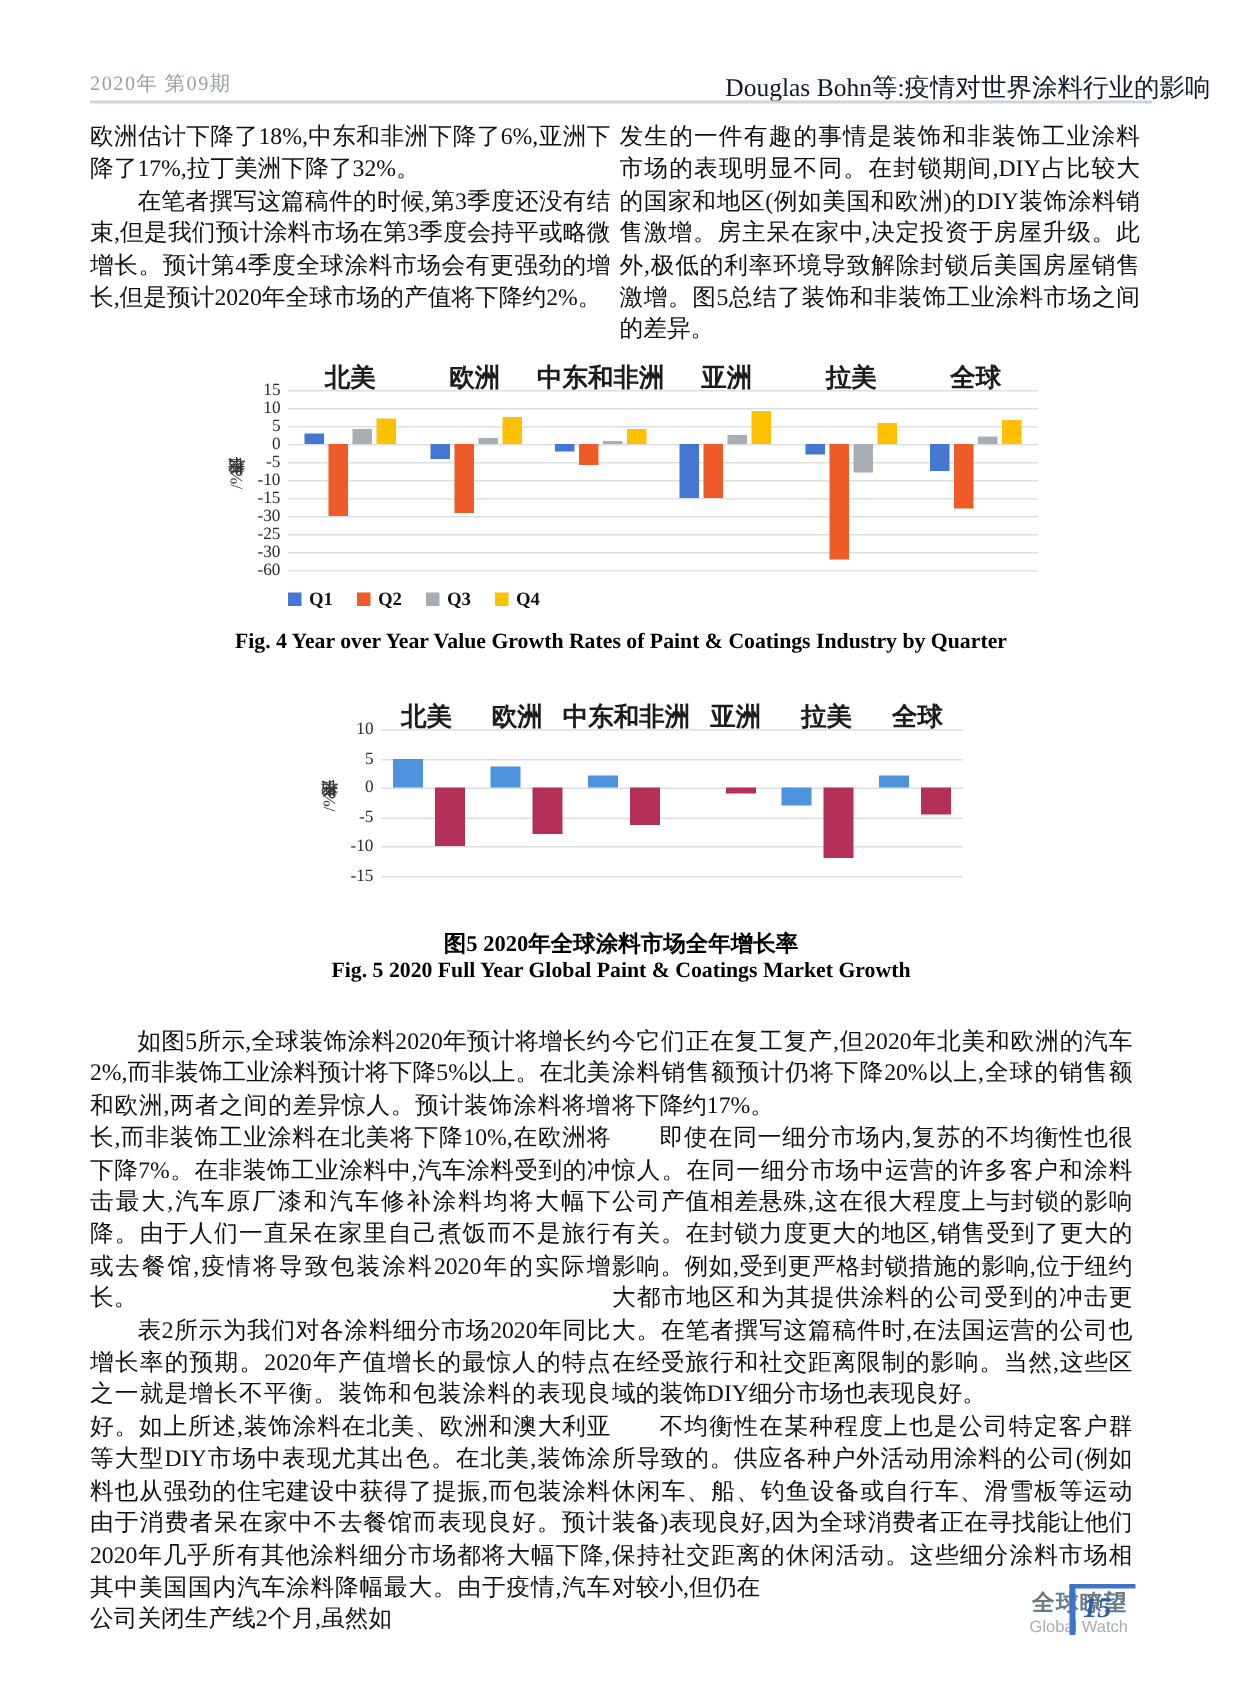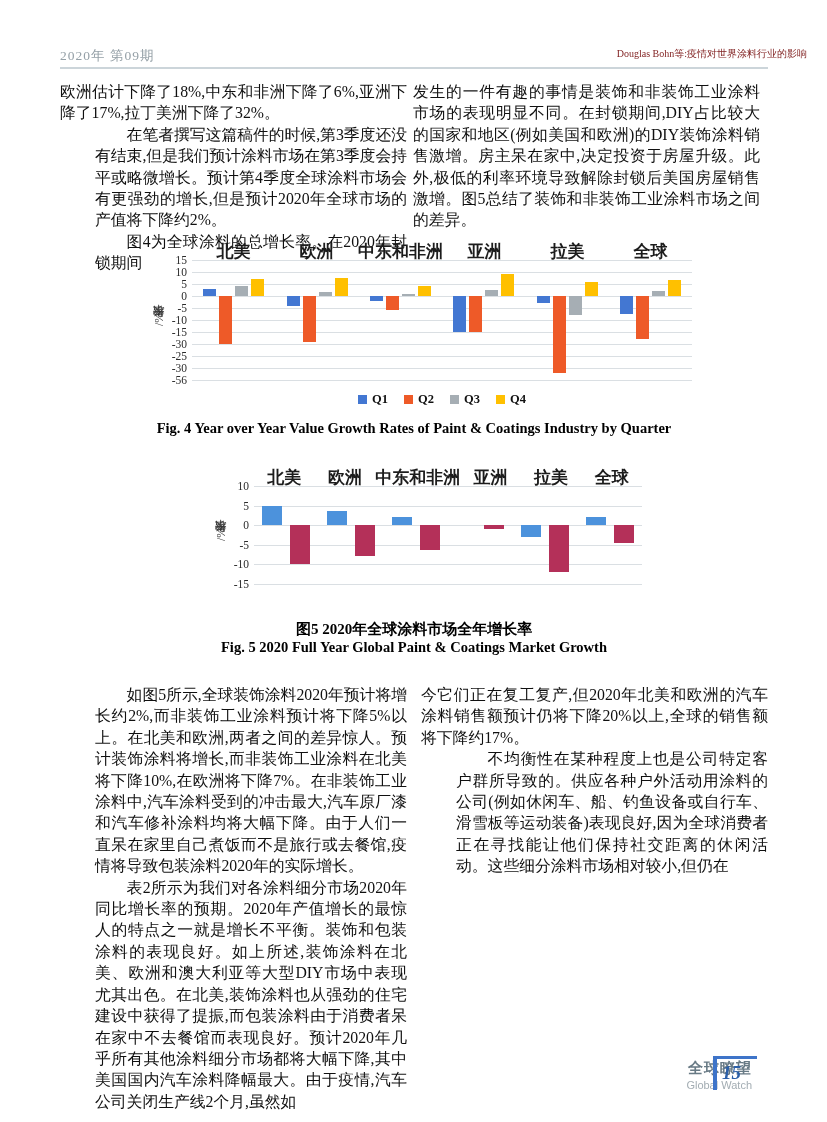--- a/index.html
+++ b/index.html
@@ -1,46 +1,46 @@
 <!DOCTYPE html>
 <html><head>
 <meta charset="utf-8">
 <style>
   html,body{margin:0;padding:0;background:#ffffff;}
   .page{position:relative;width:827px;height:1122px;background:#ffffff;overflow:hidden;
         font-family:"Liberation Serif","DejaVu Serif",serif;color:#141414;padding-left:39px;}
 
   
   .hdr-issue{position:absolute;left:60px;top:47px;font-size:13.5px;color:#95a0a7;letter-spacing:1px;}
-  .hdr-title{position:absolute;right:59px;top:47px;font-size:10px;color:#7f1d1d;}
+  .hdr-title{position:absolute;right:59px;top:47px;font-size:17px;color:#0f172a;}
   .hdr-rule{position:absolute;left:60px;top:67px;width:708px;height:2px;background:#ccd5da;}
 
   
   .textblock{position:absolute;width:347px;font-size:15.8px;line-height:21.4px;
              text-align:justify;color:#101010;}
   .textblock p{margin:0;}
-  .textblock p.indent{text-indent:2em;margin-left:35px;}
+  .textblock p.indent{text-indent:2em;}
   #left-top{left:60px;top:81px;}
   #right-top{left:413px;top:81px;}
   #left-bottom{left:60px;top:684px;}
-  #right-bottom{left:421px;top:684px;font-family:Liberation Serif, serif;}
+  #right-bottom{left:408px;top:684px;font-family:Liberation Serif, serif;}
 
   
   .chart{position:absolute;font-family:"Liberation Serif","DejaVu Serif",serif;}
   .cat-row{display:flex;}
   .cat{flex:1;text-align:center;font-size:17px;font-weight:600;color:#1c1c1c;white-space:nowrap;}
   .plot-wrap{position:relative;}
   .ylab{position:absolute;left:0;top:0;width:14px;writing-mode:vertical-rl;transform:rotate(180deg);
         display:flex;align-items:center;justify-content:center;font-size:11.5px;color:#333;}
   .yticks{position:absolute;left:0;top:0;}
   .ytick{position:absolute;right:5px;font-size:11.5px;color:#2b2b2b;line-height:14px;white-space:nowrap;}
   .plot{position:absolute;top:0;}
   .grid{position:absolute;left:0;right:0;height:1px;background:#dadfe3;}
   .bar{position:absolute;}
-  .legend{display:flex;justify-content:center;align-items:center;}
+  .legend{display:flex;justify-content:flex-start;align-items:center;}
   .legend-item{display:flex;align-items:center;}
   .legend-swatch{display:inline-block;width:9px;height:9px;margin-right:5px;}
   .legend-label{font-size:12.5px;font-weight:700;color:#111;}
 
   
   .caption{position:absolute;left:60px;width:708px;text-align:center;font-weight:700;color:#000;}
   .cap-cn{font-size:15px;}
   .cap-en{font-size:14.5px;}
   #fig4-cap-cn{top:417px;}
   #fig4-cap-en{top:420px;}
@@ -63,21 +63,20 @@
 
 <div class="page">
 
   <div class="hdr-issue">2020年  第09期</div>
   <div class="hdr-title">Douglas Bohn等:疫情对世界涂料行业的影响</div>
   <div class="hdr-rule"></div>
 
   <div id="left-top" class="textblock">
       <p>欧洲估计下降了18%,中东和非洲下降了6%,亚洲下降了17%,拉丁美洲下降了32%。</p>
       <p class="indent">在笔者撰写这篇稿件的时候,第3季度还没有结束,但是我们预计涂料市场在第3季度会持平或略微增长。预计第4季度全球涂料市场会有更强劲的增长,但是预计2020年全球市场的产值将下降约2%。</p>
-      <p class="indent">图4为全球涂料的总增长率。在2020年封锁期间</p>
     </div>
   <div id="right-top" class="textblock">
       <p>发生的一件有趣的事情是装饰和非装饰工业涂料市场的表现明显不同。在封锁期间,DIY占比较大的国家和地区(例如美国和欧洲)的DIY装饰涂料销售激增。房主呆在家中,决定投资于房屋升级。此外,极低的利率环境导致解除封锁后美国房屋销售激增。图5总结了装饰和非装饰工业涂料市场之间的差异。</p>
     </div>
 
   <div id="fig4" class="chart" style="left: 152px; top: 240px; width: 540px;">
       <div class="cat-row" style="margin-left: 40px; width: 500px; height: 20px;">
         <div class="cat">北美</div>
         <div class="cat">欧洲</div>
         <div class="cat">中东和非洲</div>
@@ -91,21 +90,21 @@
           <div class="ytick" style="top: -7px;">15</div>
           <div class="ytick" style="top: 5px;">10</div>
           <div class="ytick" style="top: 17px;">5</div>
           <div class="ytick" style="top: 29px;">0</div>
           <div class="ytick" style="top: 41px;">-5</div>
           <div class="ytick" style="top: 53px;">-10</div>
           <div class="ytick" style="top: 65px;">-15</div>
           <div class="ytick" style="top: 77px;">-30</div>
           <div class="ytick" style="top: 89px;">-25</div>
           <div class="ytick" style="top: 101px;">-30</div>
-          <div class="ytick" style="top: 113px;">-56</div>
+          <div class="ytick" style="top: 113px;">-60</div>
         </div>
         <div class="plot" style="left: 40px; width: 500px; height: 120px;">
           <div class="grid" style="top: 0px;"></div>
           <div class="grid" style="top: 12px;"></div>
           <div class="grid" style="top: 24px;"></div>
           <div class="grid" style="top: 36px;"></div>
           <div class="grid" style="top: 48px;"></div>
           <div class="grid" style="top: 60px;"></div>
           <div class="grid" style="top: 72px;"></div>
           <div class="grid" style="top: 84px;"></div>
@@ -201,20 +200,21 @@
     </div>
   <div id="fig5-cap-cn" class="caption cap-cn">图5  2020年全球涂料市场全年增长率</div>
   <div id="fig5-cap-en" class="caption cap-en">Fig. 5  2020 Full Year Global Paint &amp; Coatings Market Growth</div>
 
   <div id="left-bottom" class="textblock">
       <p class="indent">如图5所示,全球装饰涂料2020年预计将增长约2%,而非装饰工业涂料预计将下降5%以上。在北美和欧洲,两者之间的差异惊人。预计装饰涂料将增长,而非装饰工业涂料在北美将下降10%,在欧洲将下降7%。在非装饰工业涂料中,汽车涂料受到的冲击最大,汽车原厂漆和汽车修补涂料均将大幅下降。由于人们一直呆在家里自己煮饭而不是旅行或去餐馆,疫情将导致包装涂料2020年的实际增长。</p>
       <p class="indent">表2所示为我们对各涂料细分市场2020年同比增长率的预期。2020年产值增长的最惊人的特点之一就是增长不平衡。装饰和包装涂料的表现良好。如上所述,装饰涂料在北美、欧洲和澳大利亚等大型DIY市场中表现尤其出色。在北美,装饰涂料也从强劲的住宅建设中获得了提振,而包装涂料由于消费者呆在家中不去餐馆而表现良好。预计2020年几乎所有其他涂料细分市场都将大幅下降,其中美国国内汽车涂料降幅最大。由于疫情,汽车公司关闭生产线2个月,虽然如</p>
     </div>
   <div id="right-bottom" class="textblock">
       <p>今它们正在复工复产,但2020年北美和欧洲的汽车涂料销售额预计仍将下降20%以上,全球的销售额将下降约17%。</p>
+      <p class="indent">即使在同一细分市场内,复苏的不均衡性也很惊人。在同一细分市场中运营的许多客户和涂料公司产值相差悬殊,这在很大程度上与封锁的影响有关。在封锁力度更大的地区,销售受到了更大的影响。例如,受到更严格封锁措施的影响,位于纽约大都市地区和为其提供涂料的公司受到的冲击更大。在笔者撰写这篇稿件时,在法国运营的公司也在经受旅行和社交距离限制的影响。当然,这些区域的装饰DIY细分市场也表现良好。</p>
       <p class="indent">不均衡性在某种程度上也是公司特定客户群所导致的。供应各种户外活动用涂料的公司(例如休闲车、船、钓鱼设备或自行车、滑雪板等运动装备)表现良好,因为全球消费者正在寻找能让他们保持社交距离的休闲活动。这些细分涂料市场相对较小,但仍在</p>
     </div>
 
   <div class="footer-brand">
     <div class="footer-brand-cn">全球瞭望</div>
     <div class="footer-brand-en">Global Watch</div>
   </div>
   <div class="pagenum-wrap">
     <div class="bracket-top"></div>
     <div class="bracket-left"></div>

